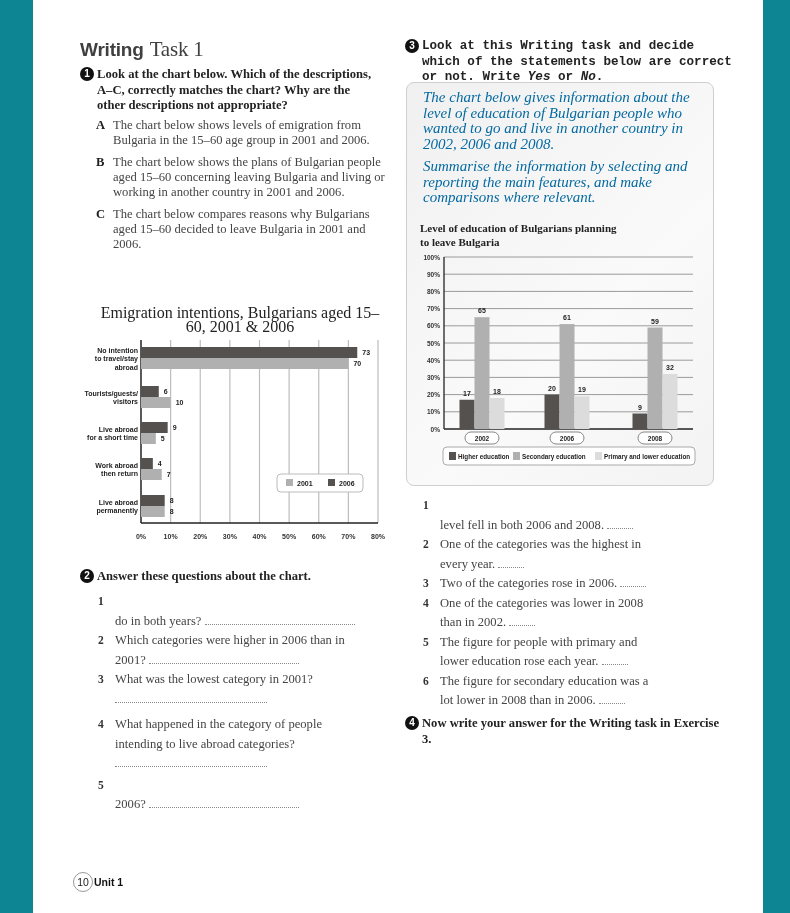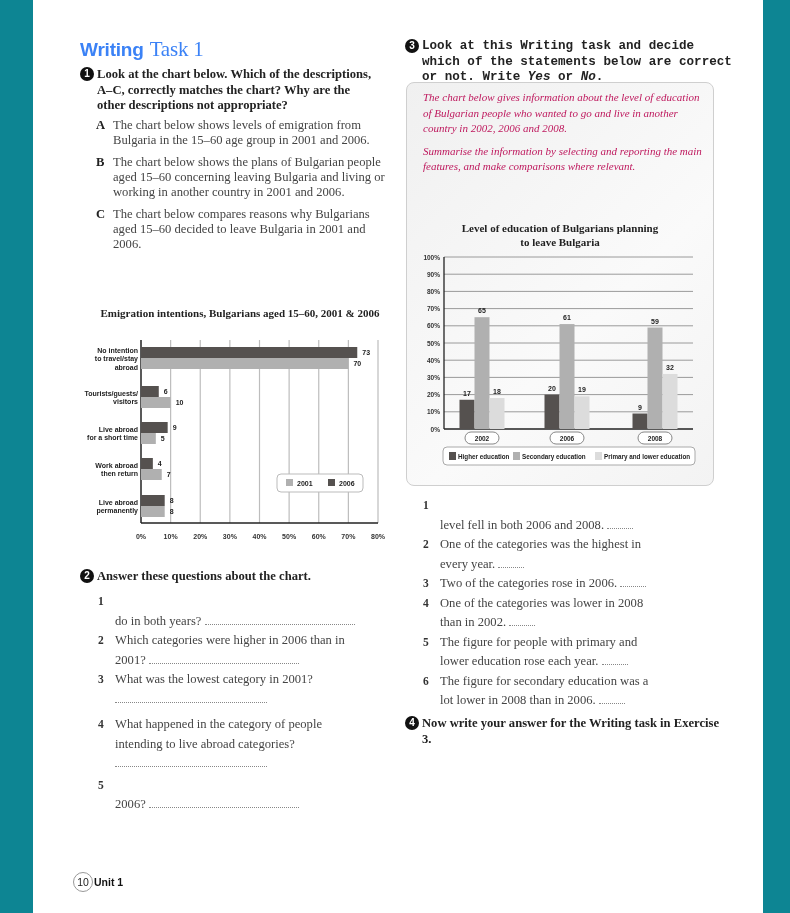--- a/index.html
+++ b/index.html
@@ -2,50 +2,50 @@
 <html><head>
 <meta charset="utf-8">
 <style>
   html, body { margin:0; padding:0; }
   body { width:790px; height:913px; position:relative; background:#ffffff; overflow:hidden;
          font-family:"DejaVu Serif","Liberation Serif",serif; color:#333; }
   .teal-left { position:absolute; left:0; top:0; width:33px; height:913px; background:#0d8593; }
   .teal-right { position:absolute; left:763px; top:0; width:27px; height:913px; background:#0d8593; }
 
   .title { position:absolute; left:80px; top:37px; font-family:"Liberation Sans",sans-serif; font-weight:bold;
-           font-size:19px; color:#3b82f6; letter-spacing:-0.2px;text-align:right; }
+           font-size:19px; color:#404040; letter-spacing:-0.2px;text-align:right; }
   .title .task { font-family:"Liberation Serif",serif; font-weight:normal; font-size:21px; margin-left:6px; }
 
   .num-circle { display:inline-flex; align-items:center; justify-content:center; width:14px; height:14px; border-radius:50%;
                 background:#111; color:#fff; font-family:"Liberation Sans",sans-serif; font-size:10px; font-weight:bold;
                 vertical-align:1px; margin-right:3px; }
   .instr { position:absolute; font-family:"Liberation Serif",serif; font-weight:bold; font-size:12.6px; color:#222; line-height:15.5px; }
 
   .opts { position:absolute; left:96px; top:118px; width:300px; font-family:"Liberation Serif",serif; font-size:12.6px; color:#444; line-height:15px; }
   .opt { display:flex; margin-bottom:7px; }
   .opt .letter { width:17px; font-weight:bold; color:#222; flex:none; }
   .opt .txt { flex:1; }
 
   
   .c1-title { position:absolute; left:95px; top:306px; width:290px; text-align:center; font-family:"Liberation Serif",serif;
-              font-weight:bold; font-size:11px; line-height:14px; color:#222; }
+              font-weight:normal; font-size:16px; line-height:14px; color:#222; }
   svg text { font-family:"Liberation Sans",sans-serif; }
 
   
   .qlist { position:absolute; font-family:"Liberation Serif",serif; font-size:12.6px; color:#444; }
   .q { position:relative; padding-left:17px; line-height:19.5px; margin-bottom:0; }
   .q .qn { position:absolute; left:0; top:0; font-weight:bold; color:#333; font-size:11.5px; }
   .dots { display:inline-block; border-bottom:1px dotted #888; height:9px; vertical-align:baseline; }
 
   .task-box { position:absolute; left:406px; top:82px; width:306px; height:402px; border:1px solid #cfcfcf; border-radius:8px;
               background:linear-gradient(135deg,#f0f0f0 0%,#fafafa 60%,#f3f3f3 100%); }
   .task-text { position:absolute; left:423px; top:90px; width:285px; font-family:"Liberation Serif",serif; font-style:italic;
-               font-size:11px; color:#be185d; line-height:15.5px; }
+               font-size:15px; color:#0369a1; line-height:15.5px; }
   .task-text p { margin:0 0 7px 0; }
-  .c2-title { position:absolute; left:420px; top:221px; width:280px; text-align:center; font-family:"Liberation Serif",serif;
+  .c2-title { position:absolute; left:420px; top:221px; width:280px; text-align:left; font-family:"Liberation Serif",serif;
               font-weight:bold; font-size:11px; line-height:14px; color:#222; }
 
   .footer { position:absolute; left:73px; top:872px; display:flex; align-items:center; }
   .pg { width:18px; height:18px; border:1px solid #999; border-radius:50%; display:flex; align-items:center; justify-content:center;
         font-family:"Liberation Sans",sans-serif; font-size:10.5px; color:#222; }
   .unit { font-family:"Liberation Sans",sans-serif; font-weight:bold; font-size:10.5px; color:#111; margin-left:1px; }
 </style>
 </head>
 <body>
 

